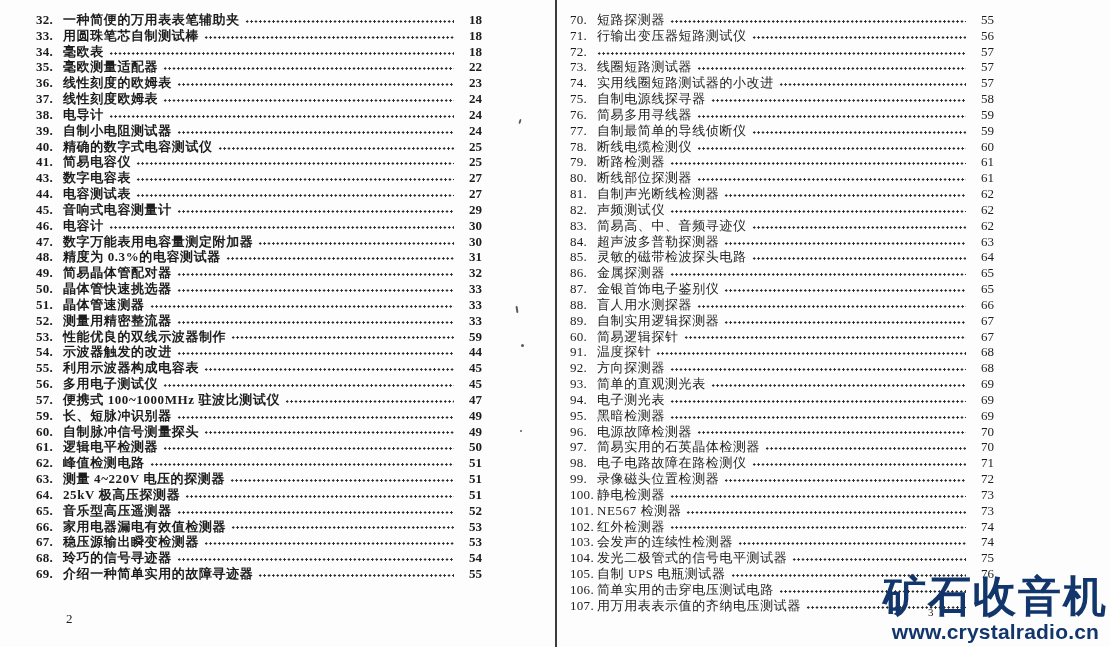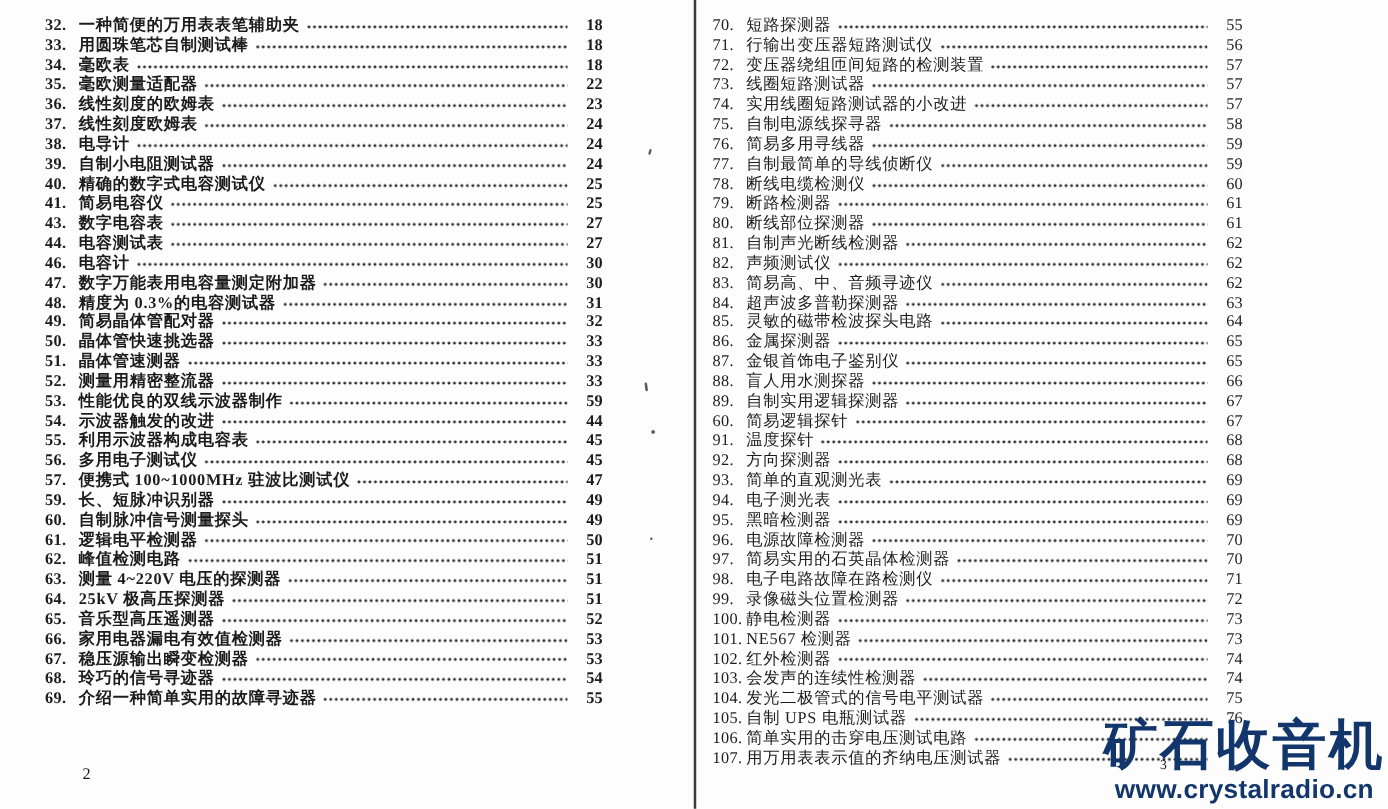--- a/index.html
+++ b/index.html
@@ -169,20 +169,26 @@
     <span class="leader"></span>
     <span class="pg">27</span>
   </div>
     <div class="toc-row">
     <span class="num">44.</span>
     <span class="title">电容测试表</span>
     <span class="leader"></span>
     <span class="pg">27</span>
   </div>
     <div class="toc-row">
+    <span class="num">45.</span>
+    <span class="title">音响式电容测量计</span>
+    <span class="leader"></span>
+    <span class="pg">29</span>
+  </div>
+    <div class="toc-row">
     <span class="num">46.</span>
     <span class="title">电容计</span>
     <span class="leader"></span>
     <span class="pg">30</span>
   </div>
     <div class="toc-row">
     <span class="num">47.</span>
     <span class="title">数字万能表用电容量测定附加器</span>
     <span class="leader"></span>
     <span class="pg">30</span>
@@ -324,21 +330,20 @@
     <span class="pg">55</span>
   </div>
     <div class="toc-row">
     <span class="num">71.</span>
     <span class="title">行输出变压器短路测试仪</span>
     <span class="leader"></span>
     <span class="pg">56</span>
   </div>
     <div class="toc-row">
     <span class="num">72.</span>
-    <span class="title">变压器绕组匝间短路的检测装置</span>
     <span class="leader"></span>
     <span class="pg">57</span>
   </div>
     <div class="toc-row">
     <span class="num">73.</span>
     <span class="title">线圈短路测试器</span>
     <span class="leader"></span>
     <span class="pg">57</span>
   </div>
     <div class="toc-row">

